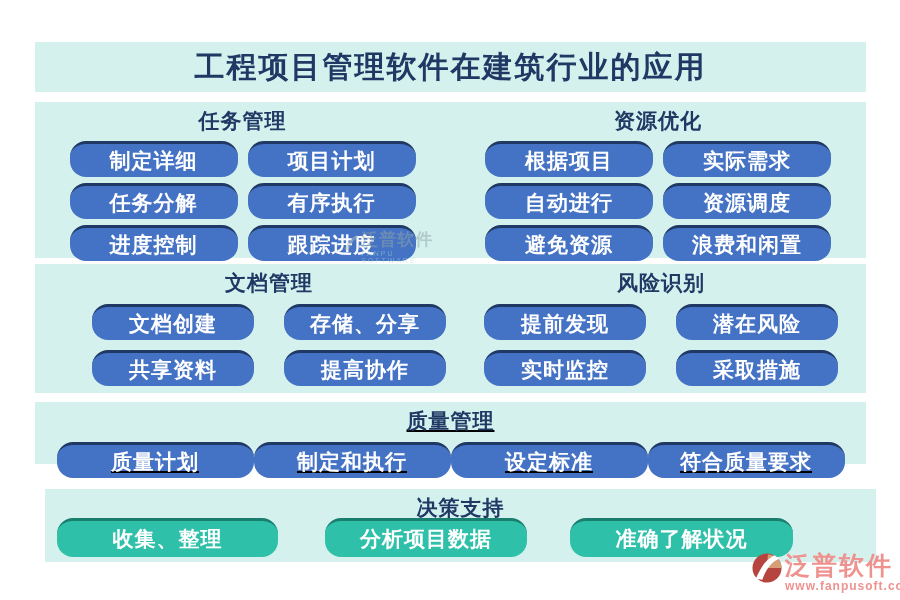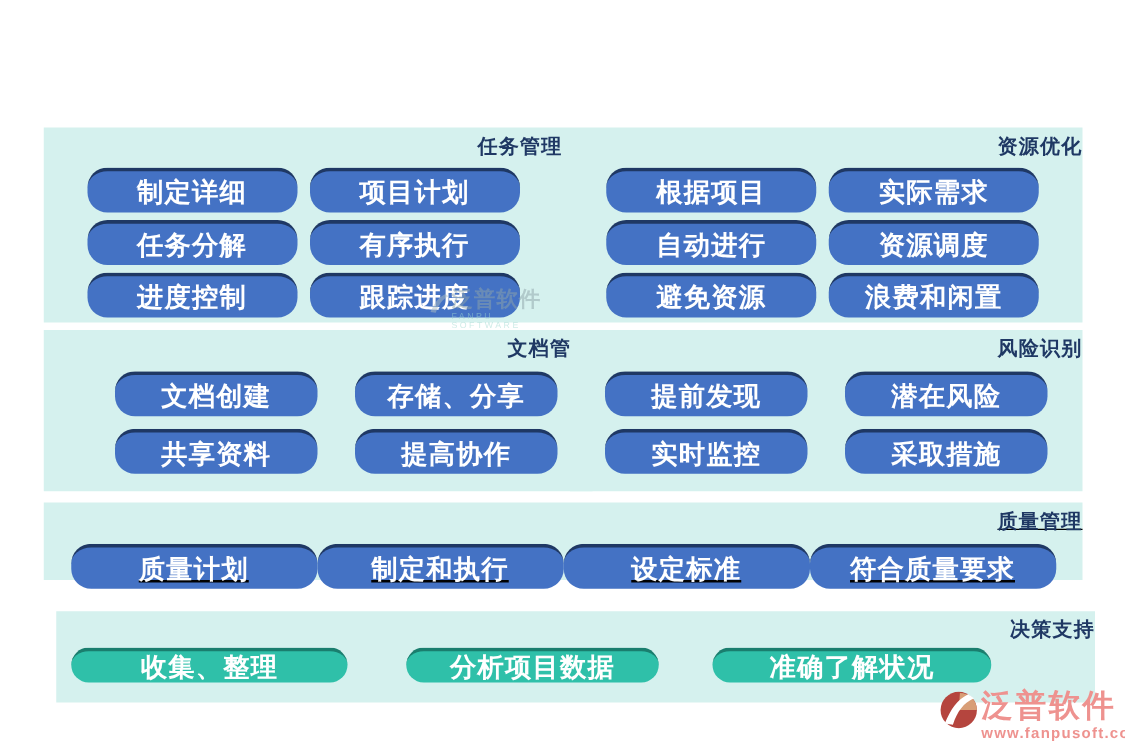--- a/index.html
+++ b/index.html
@@ -2,21 +2,21 @@
 <html><head>
 <meta charset="utf-8">
 <style>
   html,body{margin:0;padding:0;background:#ffffff;}
   #canvas{
     position:relative;width:900px;height:600px;background:#ffffff;overflow:hidden;
     font-family:"Liberation Sans","DejaVu Sans",sans-serif;
   }
   .panel{position:absolute;background:#d5f1ee;}
   .panel-header{
-    text-align:right;color:#1f3864;font-weight:bold;font-size:16px;
+    text-align:center;color:#1f3864;font-weight:bold;font-size:21px;
     padding-top:5px;letter-spacing:1px;
   }
   #title-panel{left:35px;top:42px;width:831px;height:50px;display:flex;align-items:center;justify-content:center;}
   #title-panel .title-text{
     color:#1f3864;font-weight:bold;font-size:30px;letter-spacing:2px;
   }
   
   #row2{left:35px;top:102px;width:831px;height:156px;}
   .half{position:absolute;top:0;height:156px;}
   #half-task{left:0;width:415px;}
@@ -38,21 +38,21 @@
     display:grid;grid-template-columns:repeat(4,197px);
     justify-content:center;margin-top:7px;
   }
   
   #panel-decision{left:45px;top:489px;width:831px;height:73px;}
   .btn{
     box-sizing:border-box;height:36px;background:#4472c4;border-top:3px solid #1f3864;
     color:#ffffff;font-weight:bold;font-size:21px;letter-spacing:1px;
     display:flex;align-items:center;justify-content:center;white-space:nowrap;border-radius:16px;
   }
-  .btn.teal{background:#2fc0a9;border-top-color:#1a7e6e;position:absolute;top:29px;height:28px;}
+  .btn.teal{background:#2fc0a9;border-top-color:#1a7e6e;position:absolute;top:29px;height:39px;}
   #dec-btn-0{left:12px;width:221px;}
   #dec-btn-1{left:280px;width:202px;}
   #dec-btn-2{left:525px;width:223px;}
   
   #watermark{
     position:absolute;left:307px;top:129px;display:flex;align-items:flex-start;
     opacity:0.5;pointer-events:none;
   }
   #watermark .wm-col{display:flex;flex-direction:column;line-height:1;}
   #watermark .wm-name{color:#8fa4a9;font-weight:bold;font-size:17px;letter-spacing:1px;}
@@ -63,20 +63,23 @@
   }
   #logo .logo-col{display:flex;flex-direction:column;line-height:1;margin-left:3px;}
   #logo .logo-name{color:#ee928f;font-weight:bold;font-size:25px;letter-spacing:2px;}
   #logo .logo-url{color:#ee928f;font-size:12px;font-weight:bold;margin-top:2px;letter-spacing:1px;}
 </style>
 </head>
 <body>
 
 <div id="canvas">
 
+  <div class="panel" id="title-panel">
+    <div class="title-text">工程项目管理软件在建筑行业的应用</div>
+  </div>
 
   <div class="panel" id="row2">
     <div class="half" id="half-task">
       <div class="panel-header">任务管理</div>
       <div class="grid2">
         <div class="btn">制定详细</div>
         <div class="btn">项目计划</div>
         <div class="btn">任务分解</div>
         <div class="btn">有序执行</div>
         <div class="btn">进度控制</div>

